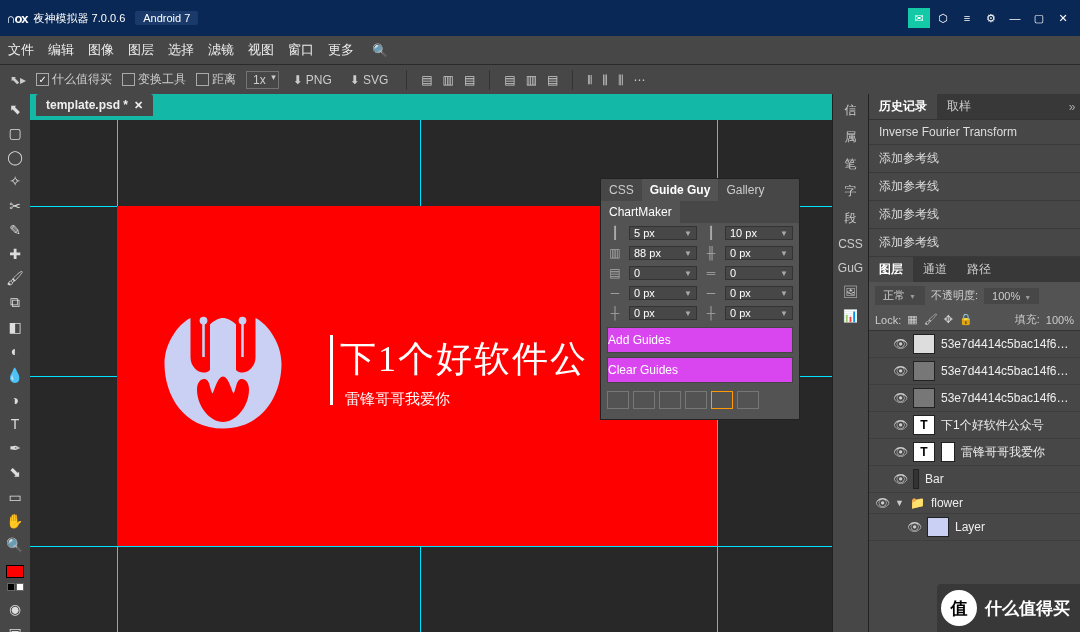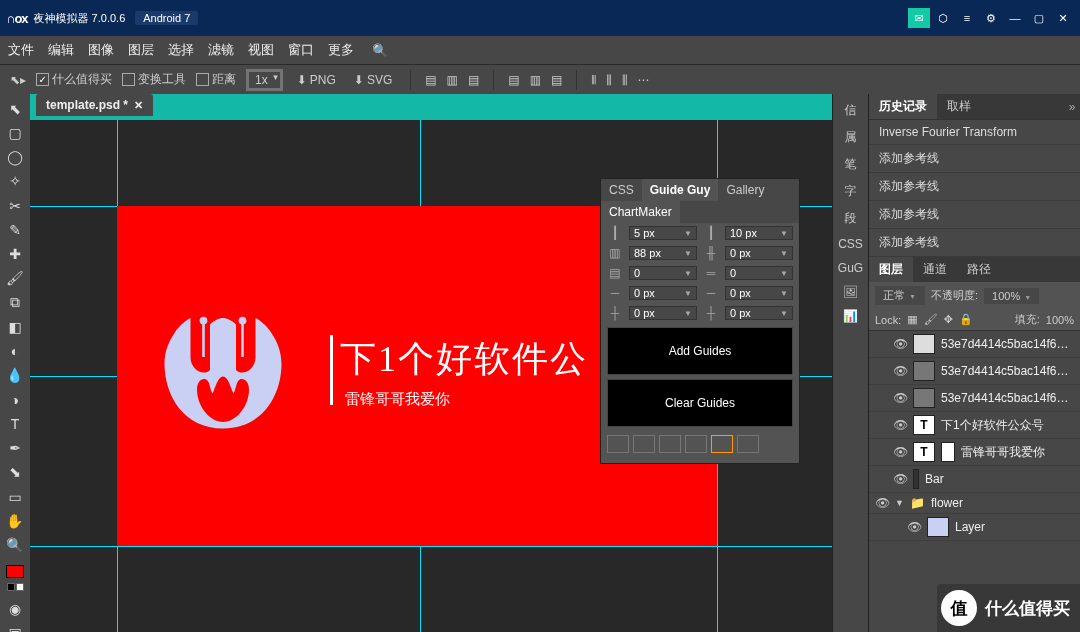--- a/index.html
+++ b/index.html
@@ -13,21 +13,21 @@
 .titlebar .green { background: #14c9a5; width: 22px; height: 20px;}
 .menubar { height: 28px; background: #474747; display: flex; align-items: center; padding: 0 8px; color: #eee; font-size: 13px; }
 .menubar span { margin-right: 14px; }
 .menubar .search-icon { margin-left: 4px; }
 
 .optbar { height: 30px; background: #474747; border-top: 1px solid #2a2a2a; display: flex; align-items: center; padding: 0 10px; font-size: 12px; gap: 10px;}
 .optbar .chk { width: 13px; height: 13px; border: 1px solid #aaa; display: inline-block; vertical-align: middle; margin-right: 3px;}
 .optbar .chk.on::after { content: "✓"; font-size: 10px; line-height: 11px; color: #fff; display:block; text-align:center;}
 .optbar .sep { width: 1px; height: 20px; background: #333; margin: 0 4px;}
 .optbar .btn { display: inline-flex; align-items: center; gap: 3px; padding: 2px 4px;}
-.optbar .dd { border: 3px solid #737373; padding: 1px 12px 1px 6px; position: relative;}
+.optbar .dd { border: 1px solid #737373; padding: 1px 12px 1px 6px; position: relative;}
 .optbar .dd::after{content:"▾"; position:absolute; right:2px; top:0; font-size:9px;}
 
 .main { display: flex; height: calc(632px - 24px - 28px - 30px); }
 
 .toolbar { width: 30px; background: #474747; display: flex; flex-direction: column; align-items: center; padding-top: 4px; gap: 3px;}
 .toolbar .tool { width: 24px; height: 22px; display: flex; align-items: center; justify-content: center; font-size: 14px; color: #ddd; }
 .toolbar .swatch { width: 18px; height: 14px; background: red; border: 1px solid #000; margin-top: 6px;}
 .toolbar .swatch2 { display:flex; gap:1px; margin-top:2px;}
 .toolbar .swatch2 div{width:8px;height:8px;border:1px solid #666;}
 
@@ -46,21 +46,21 @@
 .vbar { position: absolute; left: 300px; top: 215px; width: 3px; height: 70px; background: #fff; }
 
 .floating { position: absolute; left: 570px; top: 84px; width: 200px; background: #535353; border: 1px solid #222; padding-bottom: 6px;}
 .floating .ftabs { display: flex; flex-wrap: wrap; background: #474747; font-size: 12px;}
 .floating .ftab { padding: 4px 8px; color: #ccc; }
 .floating .ftab.active { background: #535353; color: #fff; font-weight: bold;}
 .floating .row { display: flex; align-items: center; padding: 3px 6px; gap: 6px;}
 .floating .inp { flex: 1; background: #474747; border: 1px solid #333; padding: 0 4px; color: #fff; font-size: 11px; display:flex; align-items:center; justify-content:space-between;}
 .floating .inp::after{content:"▼"; font-size:8px; color:#aaa;}
 .floating .icn { width: 16px; text-align: center; color: #aaa;}
-.floating .wbtn { margin: 4px 6px; background: #000000; text-align: center; padding: 16px 0; color: #fff; font-size: 12px; border:1px solid #444;}
+.floating .wbtn { margin: 4px 6px; background: #d946ef; text-align: left; padding: 5px 0; color: #fff; font-size: 12px; border:1px solid #444;}
 .floating .presets { display: flex; gap: 4px; padding: 4px 6px;}
 .floating .pbox { width: 22px; height: 18px; border: 1px solid #777; }
 .floating .pbox.sel { border-color: #ff9a00;}
 
 .rside { width: 36px; background: #474747; border-left: 1px solid #222; display: flex; flex-direction: column; align-items: center; padding-top: 8px; gap: 10px; font-size: 12px;}
 .rpanel { width: 212px; background: #474747; border-left: 1px solid #222; display: flex; flex-direction: column; }
 .rpanel .phead { display: flex; background: #383838; font-size: 12px;}
 .rpanel .ptab { padding: 4px 10px; color: #ccc;}
 .rpanel .ptab.active { background: #474747; color: #fff; font-weight: bold;}
 .rpanel .coll { width: 16px; margin-left: auto; display:flex;align-items:center;justify-content:center;color:#aaa;}

